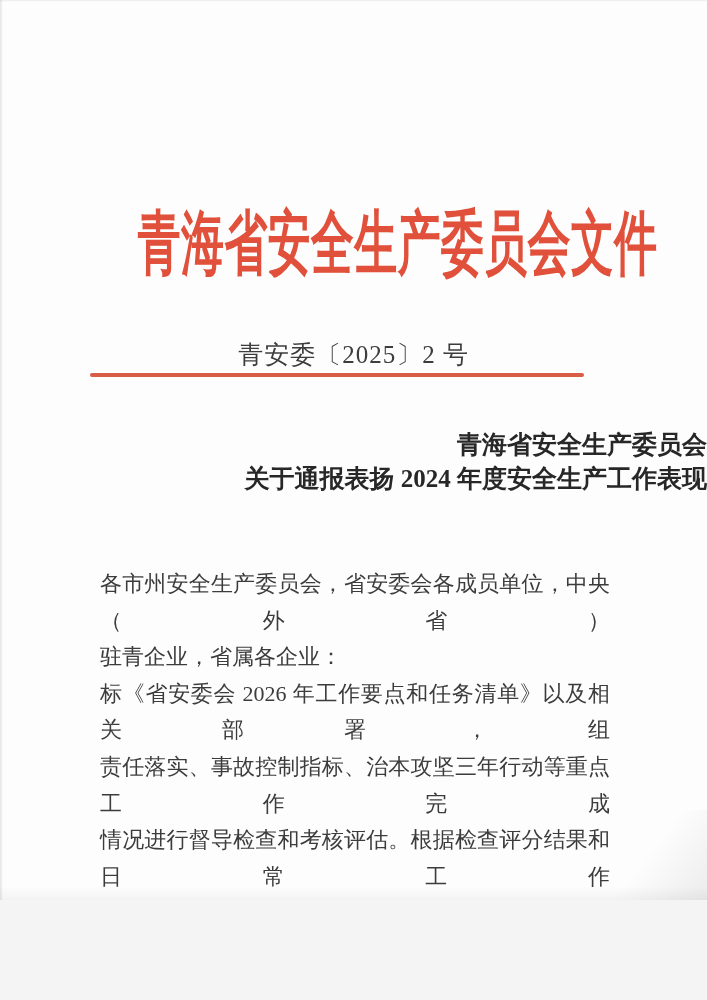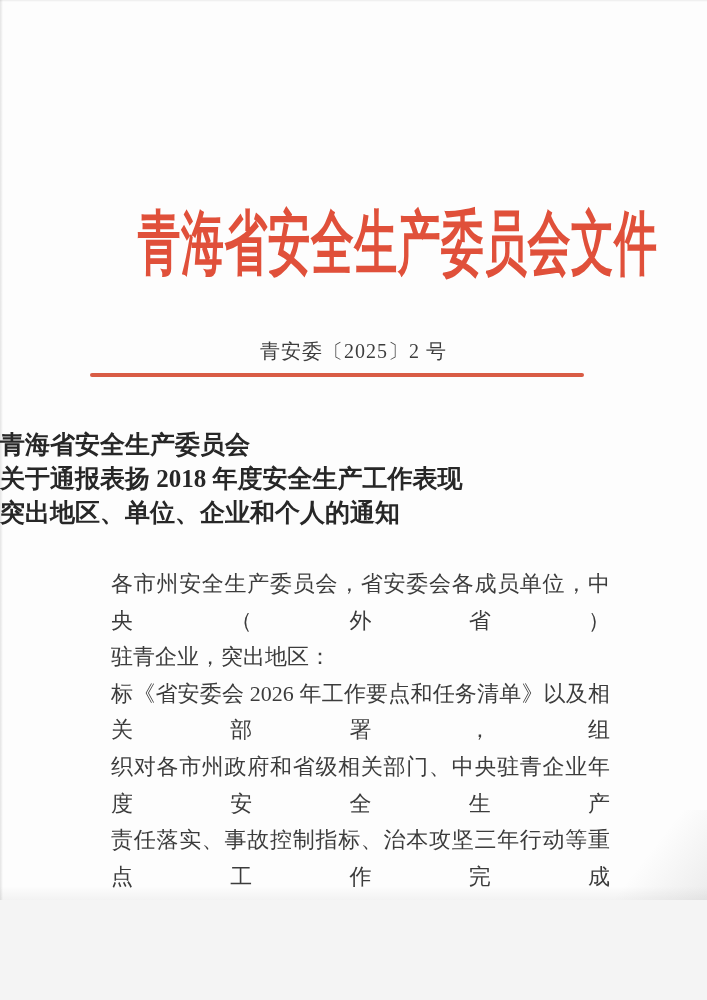--- a/index.html
+++ b/index.html
@@ -47,59 +47,58 @@
     transform-origin: 50% 50%;
     white-space: nowrap;
     letter-spacing: 1px;
   }
 
   .doc-number {
     position: absolute;
     left: 0; right: 0;
     top: 338px;
     text-align: center;
-    font-size: 20px;
+    font-size: 25px;
     color: #3d3d3d;
     letter-spacing: 1px;
   }
 
   .red-rule {
     position: absolute;
     left: 90px;
     top: 373px;
     width: 494px;
     height: 4px;
     background: var(--rule-red, #d95c45);
     border-radius: 2px;
   }
 
   .notice-title {
     position: absolute;
     left: 0; right: 0;
     top: 428px;
-    text-align: left;
+    text-align: right;
     font-weight: bold;
     font-size: 25px;
     line-height: 34px;
     color: #272727;
   }
 
   .body-text {
     position: absolute;
     left: 100px;
     top: 566px;
     width: 510px;
     font-size: 22px;
     line-height: 36.6px;
     color: #3c3c3c;
   }
   .body-line {
     text-align: justify;
     text-align-last: justify;
-    margin-left: 11px;
   }
   .body-line.no-justify {
     text-align-last: left;
   }
   .body-line.indent {
     text-indent: 2em;
   }
 
   .page-number {
     position: absolute;
@@ -118,29 +117,27 @@
   <div class="edge-left"></div>
 
   <div class="masthead">青海省安全生产委员会文件</div>
 
   <div class="doc-number">青安委〔2025〕2 号</div>
 
   <div class="red-rule"></div>
 
   <div class="notice-title">
       <div>青海省安全生产委员会</div>
-      <div>关于通报表扬 2018 年度安全生产工作表现</div>
-      <div>突出地区、单位、企业和个人的通知</div>
+      <div>关于通报表扬 2024 年度安全生产工作表现</div>
     </div>
 
   <div class="body-text">
       <div class="body-line">各市州安全生产委员会，省安委会各成员单位，中央（外省）</div>
-      <div class="body-line no-justify">驻青企业，突出地区：</div>
+      <div class="body-line no-justify">驻青企业，省属各企业：</div>
       <div class="body-line">标《省安委会 2026 年工作要点和任务清单》以及相关部署，组</div>
-      <div class="body-line">织对各市州政府和省级相关部门、中央驻青企业年度安全生产</div>
       <div class="body-line">责任落实、事故控制指标、治本攻坚三年行动等重点工作完成</div>
       <div class="body-line">情况进行督导检查和考核评估。根据检查评分结果和日常工作</div>
     </div>
 
   <div class="page-number">— 1 —</div>
 
   <div class="corner-shade"></div>
   <div class="bottom-shade"></div>
 </div>
 

